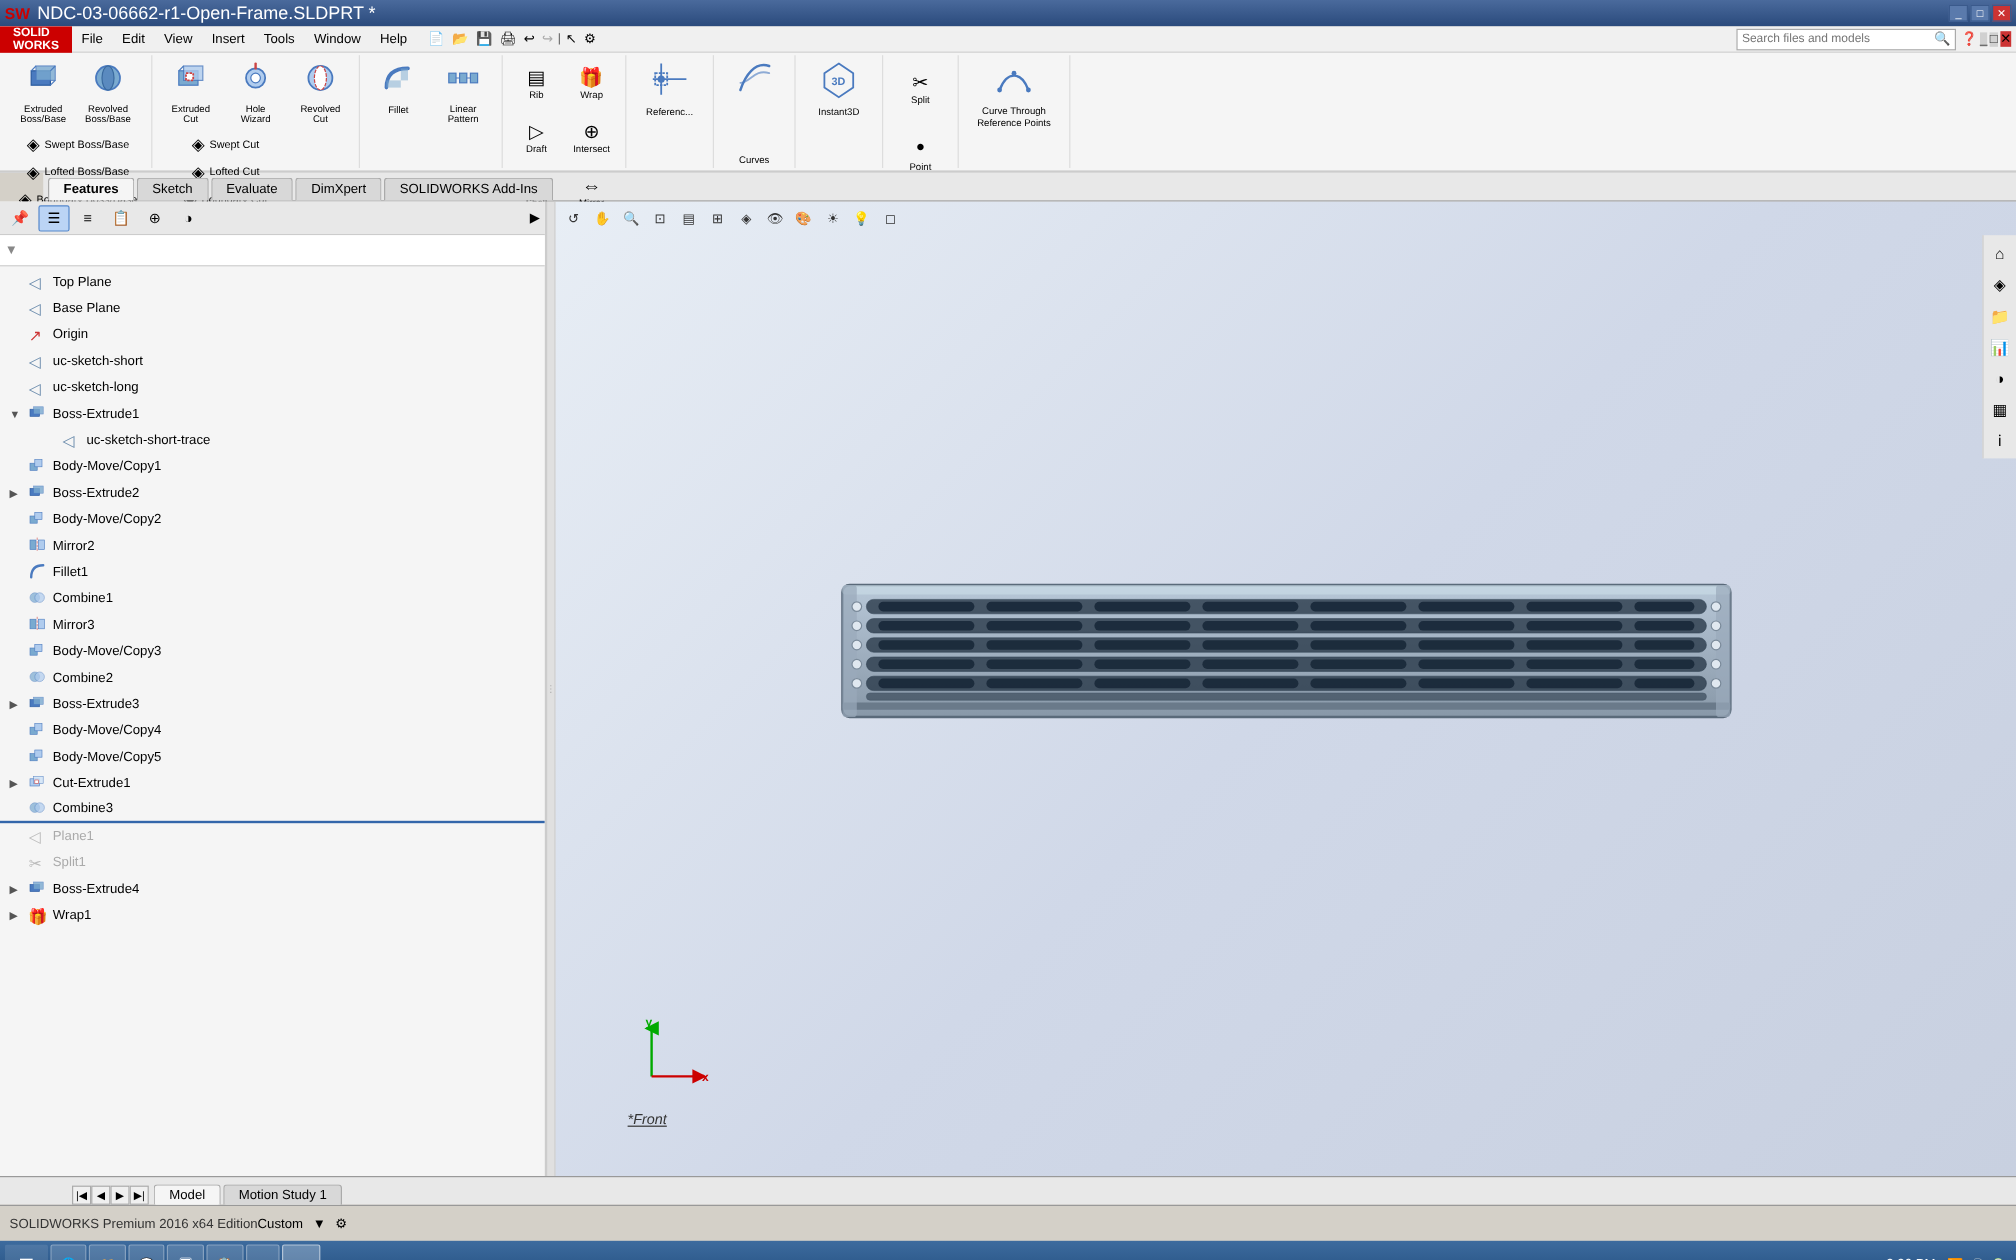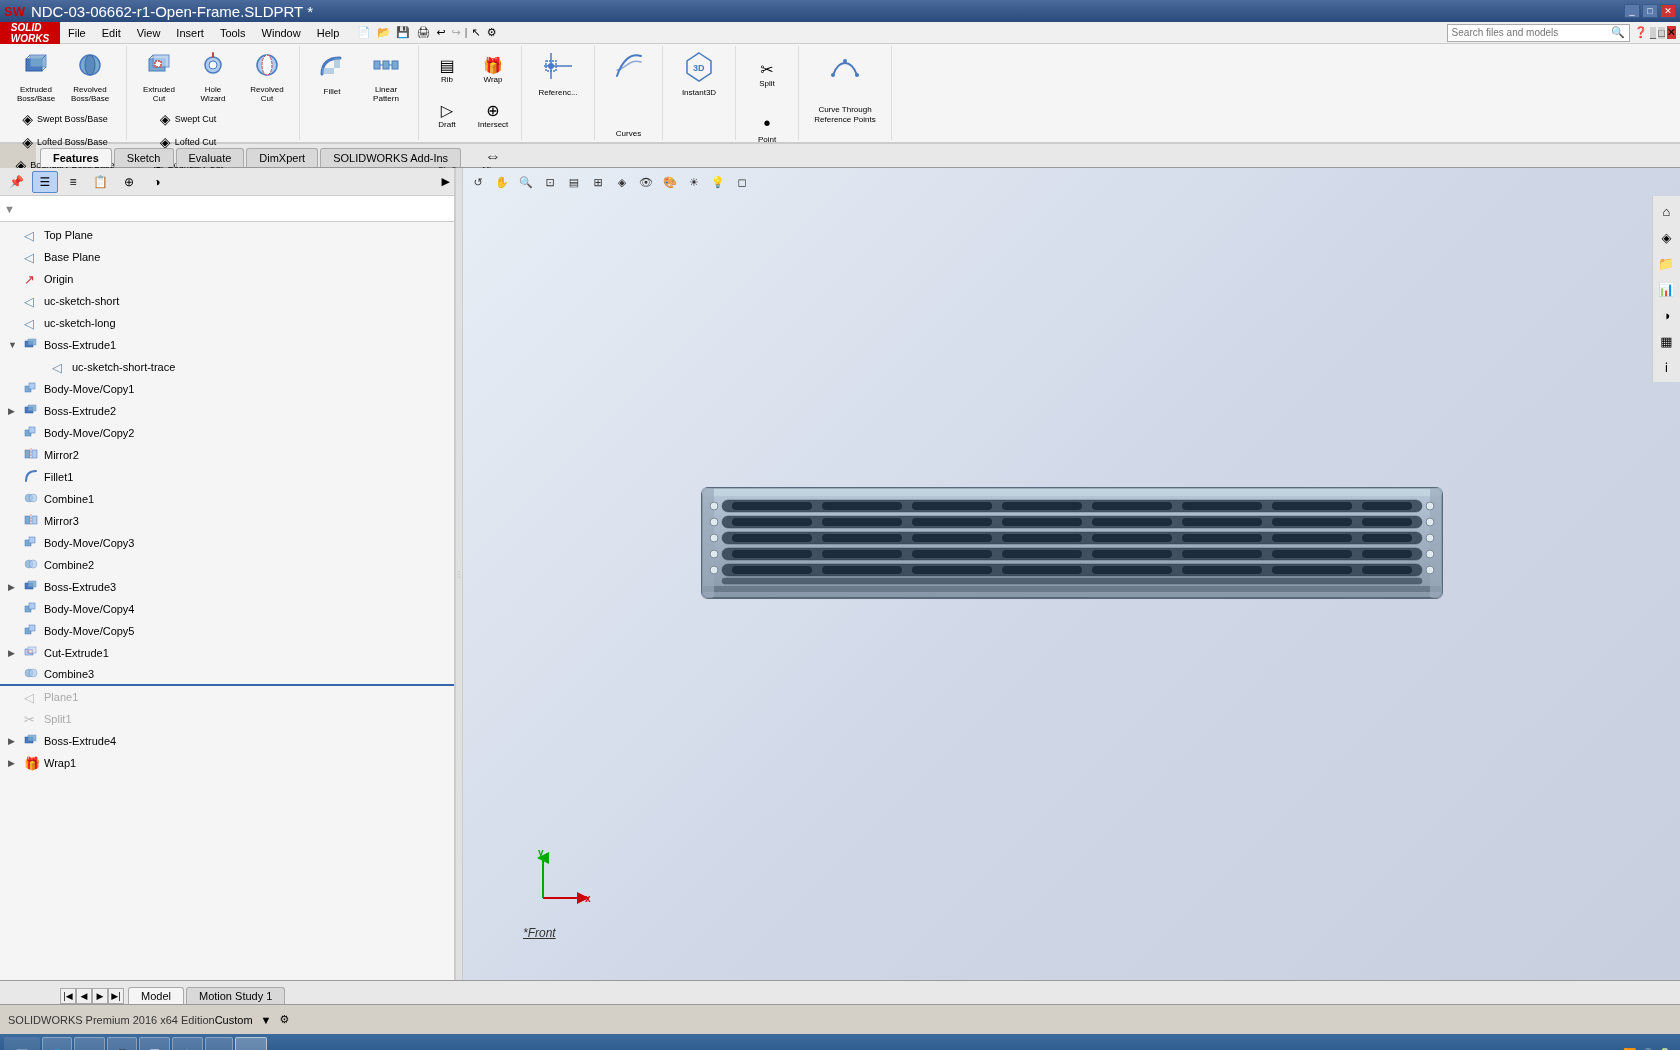--- a/index.html
+++ b/index.html
@@ -301,21 +301,21 @@
   </div>
   <div class="window-controls">
     <div class="win-btn">_</div>
     <div class="win-btn">□</div>
     <div class="win-btn" style="background:#cc3333;">✕</div>
   </div>
 </div>
 
 <div id="menu-bar">
   <div class="sw-logo">
-    <span style="color:white; font-weight:bold; font-size:10px;font-style:italic;">SOLID<br>WORKS</span>
+    <span style="color:white; font-weight:bold; font-size:10px;">SOLID<br>WORKS</span>
   </div>
   <div class="menu-items">
     <div class="menu-item">File</div>
     <div class="menu-item">Edit</div>
     <div class="menu-item">View</div>
     <div class="menu-item">Insert</div>
     <div class="menu-item">Tools</div>
     <div class="menu-item">Window</div>
     <div class="menu-item">Help</div>
   </div>
@@ -540,21 +540,21 @@
       <div style="font-size:16px;">✂</div>
       <span style="font-size:8px;">Split</span>
     </div>
     <div class="tb-btn" style="width:50px;">
       <div style="font-size:20px;">•</div>
       <span style="font-size:8px;">Point</span>
     </div>
   </div>
 
   <div class="toolbar-group">
-    <div class="tb-btn" style="width:80px;gap:18px;">
+    <div class="tb-btn" style="width:80px;">
       <div style="font-size:16px;">
         <svg width="32" height="32" viewBox="0 0 32 32">
             <path d="M4 24 C10 8, 22 8, 28 24" fill="none" stroke="#4a7abf" stroke-width="2" stroke-linecap="round"></path>
             <circle cx="4" cy="24" r="2" fill="#4a7abf"></circle>
             <circle cx="16" cy="10" r="2" fill="#4a7abf"></circle>
             <circle cx="28" cy="24" r="2" fill="#4a7abf"></circle>
           </svg>
       </div>
       <span style="font-size:8px; text-align:center; line-height:1.2;">Curve Through<br>Reference Points</span>
     </div>

